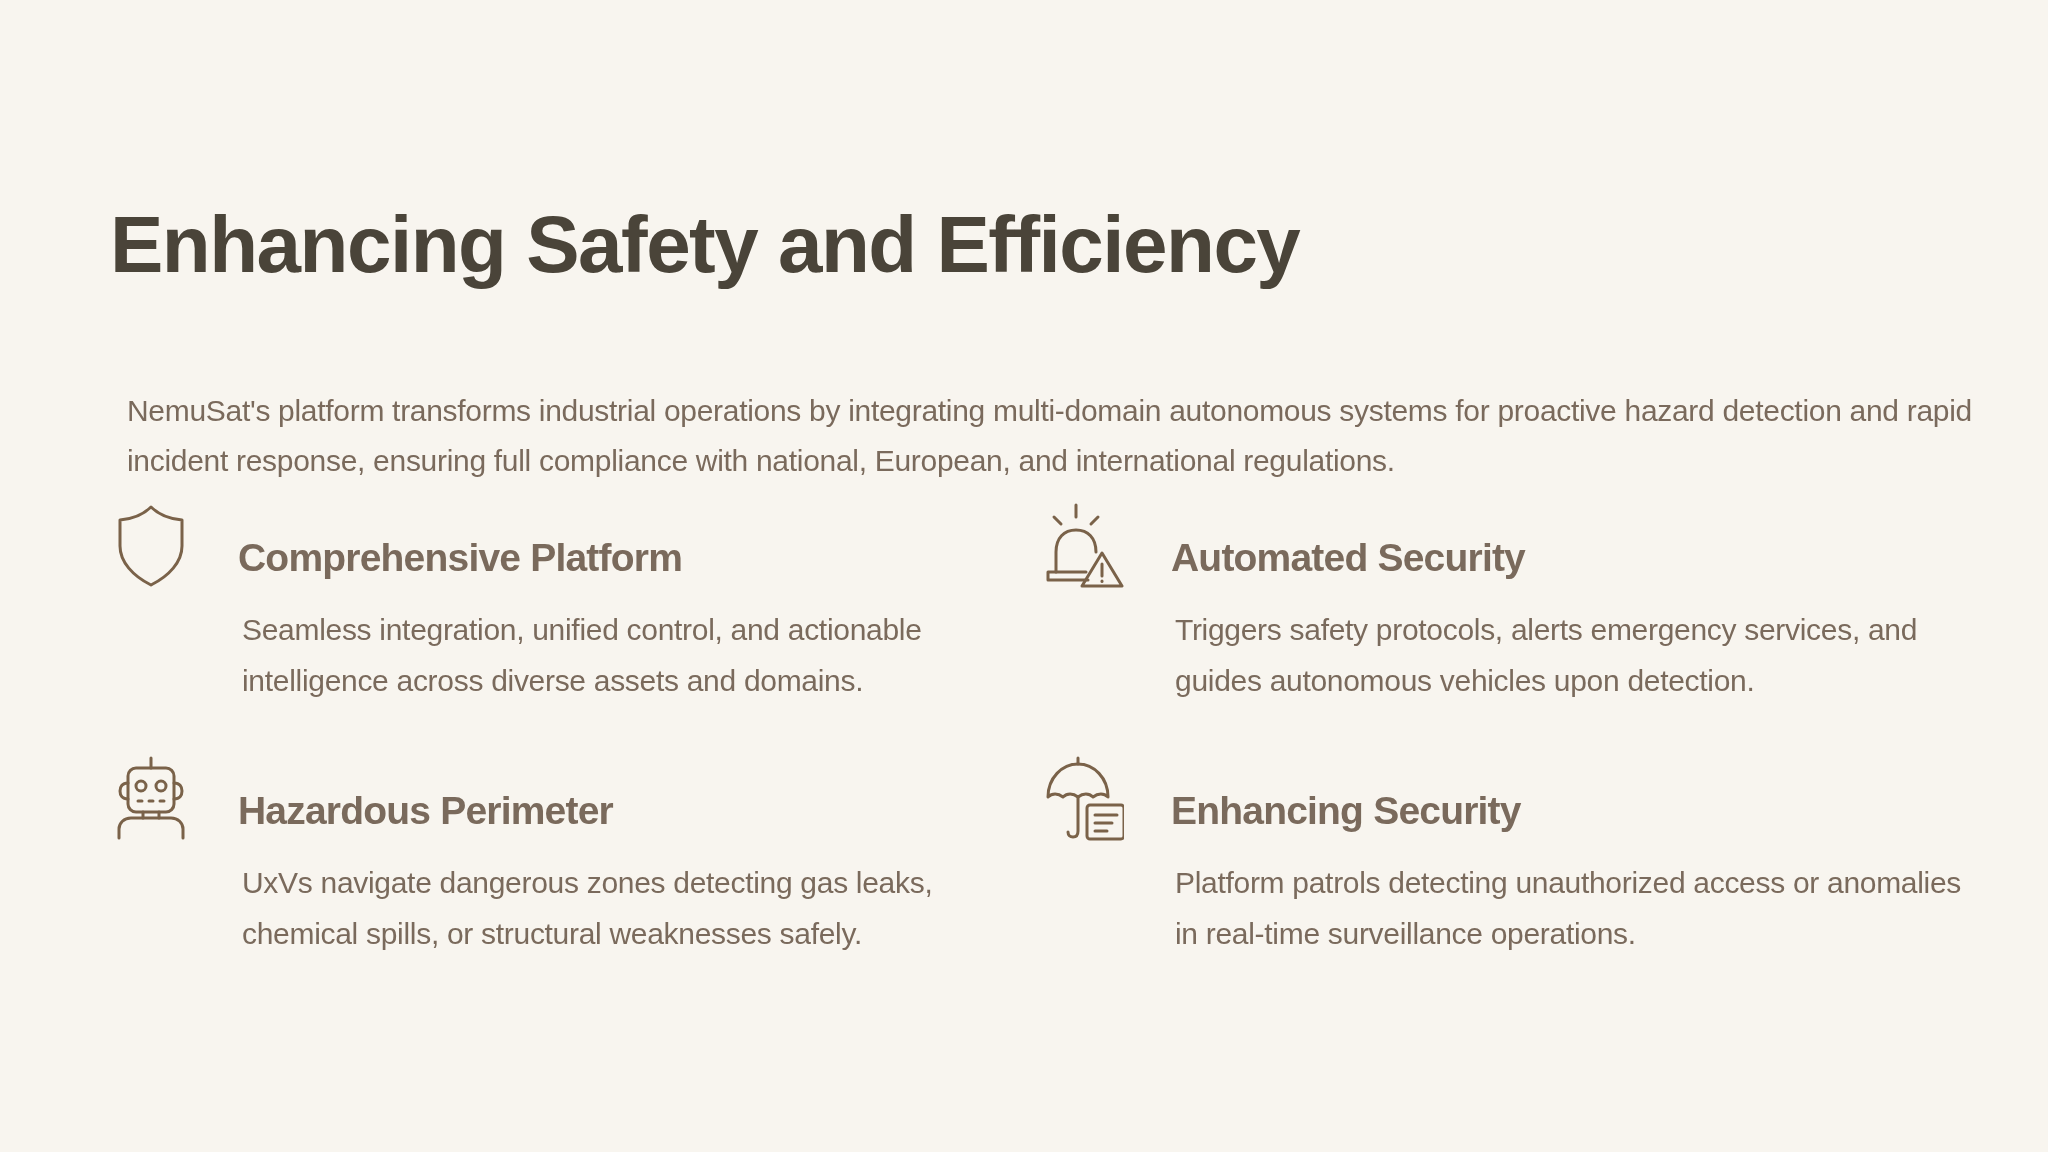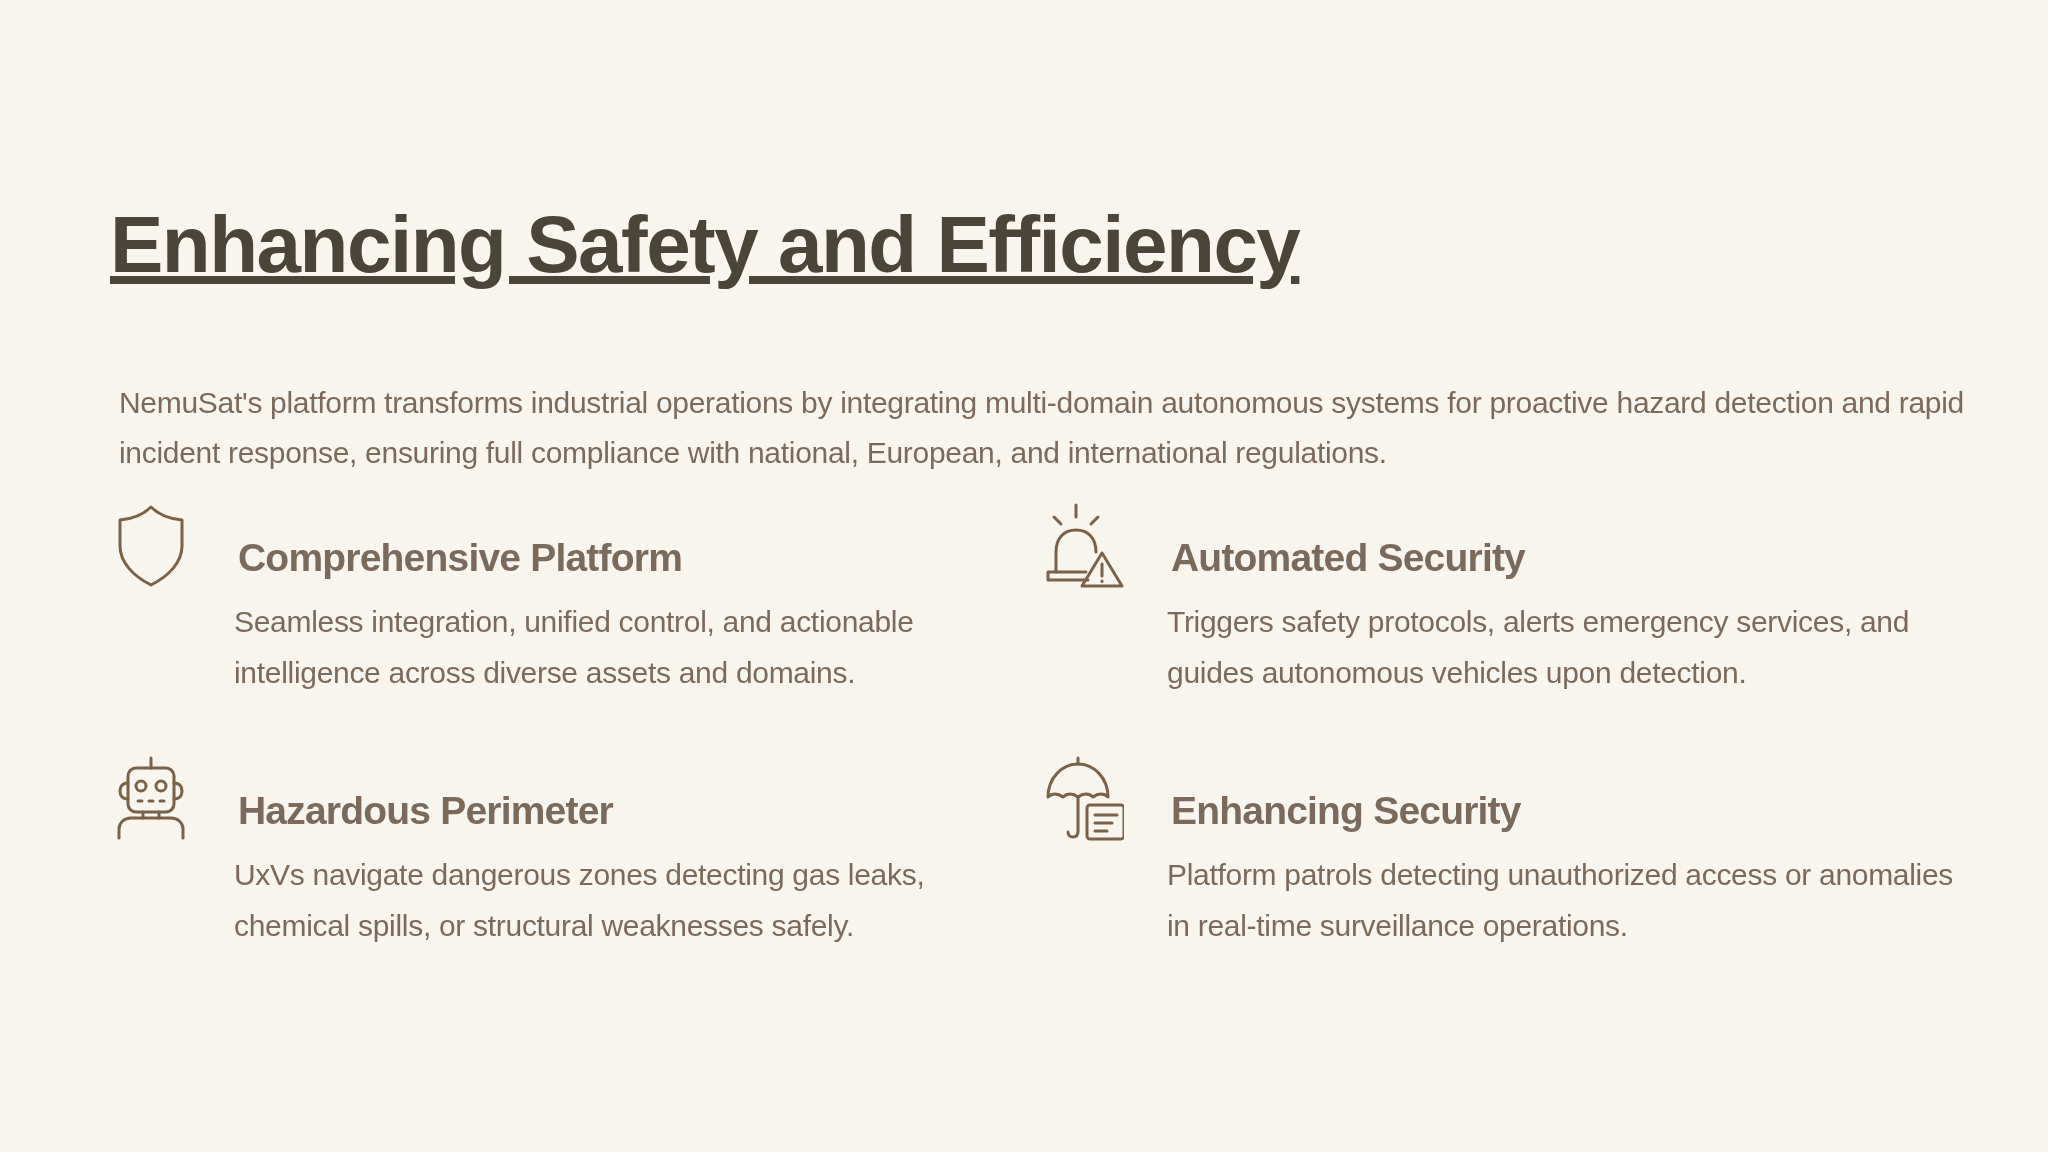--- a/index.html
+++ b/index.html
@@ -5,37 +5,37 @@
   html, body { margin:0; padding:0; }
   body {
     width:2048px; height:1152px; overflow:hidden;
     background:#f8f5ef;
     font-family:"Liberation Sans", "DejaVu Sans", sans-serif;
     position:relative;
   }
   .title {
     position:absolute; left:110px; top:205px;
     margin:0; font-size:80px; font-weight:700; letter-spacing:-1.5px;
-    color:#4a4439; line-height:1;text-decoration:underline;
+    color:#4a4439; line-height:1;
   }
   .intro {
     position:absolute; left:111px; top:370px; width:1850px;
-    margin:8px; font-size:30px; line-height:50px; color:#7a6a5c;
+    margin:16px; font-size:30px; line-height:50px; color:#7a6a5c;
     letter-spacing:-0.3px;
   }
   .item { position:absolute; width:820px; }
   .item .icon { position:absolute; left:0; top:0; width:80px; height:90px; }
   .item .icon svg { width:80px; height:90px; display:block; }
   .item h3 {
     position:absolute; left:119px; margin:8px;
     font-size:39px; font-weight:700; color:#7a6a5c; letter-spacing:-0.8px;
     line-height:1; white-space:nowrap;
   }
   .item p {
-    position:absolute; left:119px; margin:4px; width:800px;
+    position:absolute; left:119px; margin:12px; width:800px;
     font-size:30px; line-height:51px; color:#7a6a5c; letter-spacing:-0.3px;
   }
   #item-0 { left:111px; top:500px; }
   #item-1 { left:1044px; top:500px; }
   #item-2 { left:111px; top:753px; }
   #item-3 { left:1044px; top:753px; }
   .item h3 { top:30px; }
   .item p { top:92px; }
 </style>
 </head>

